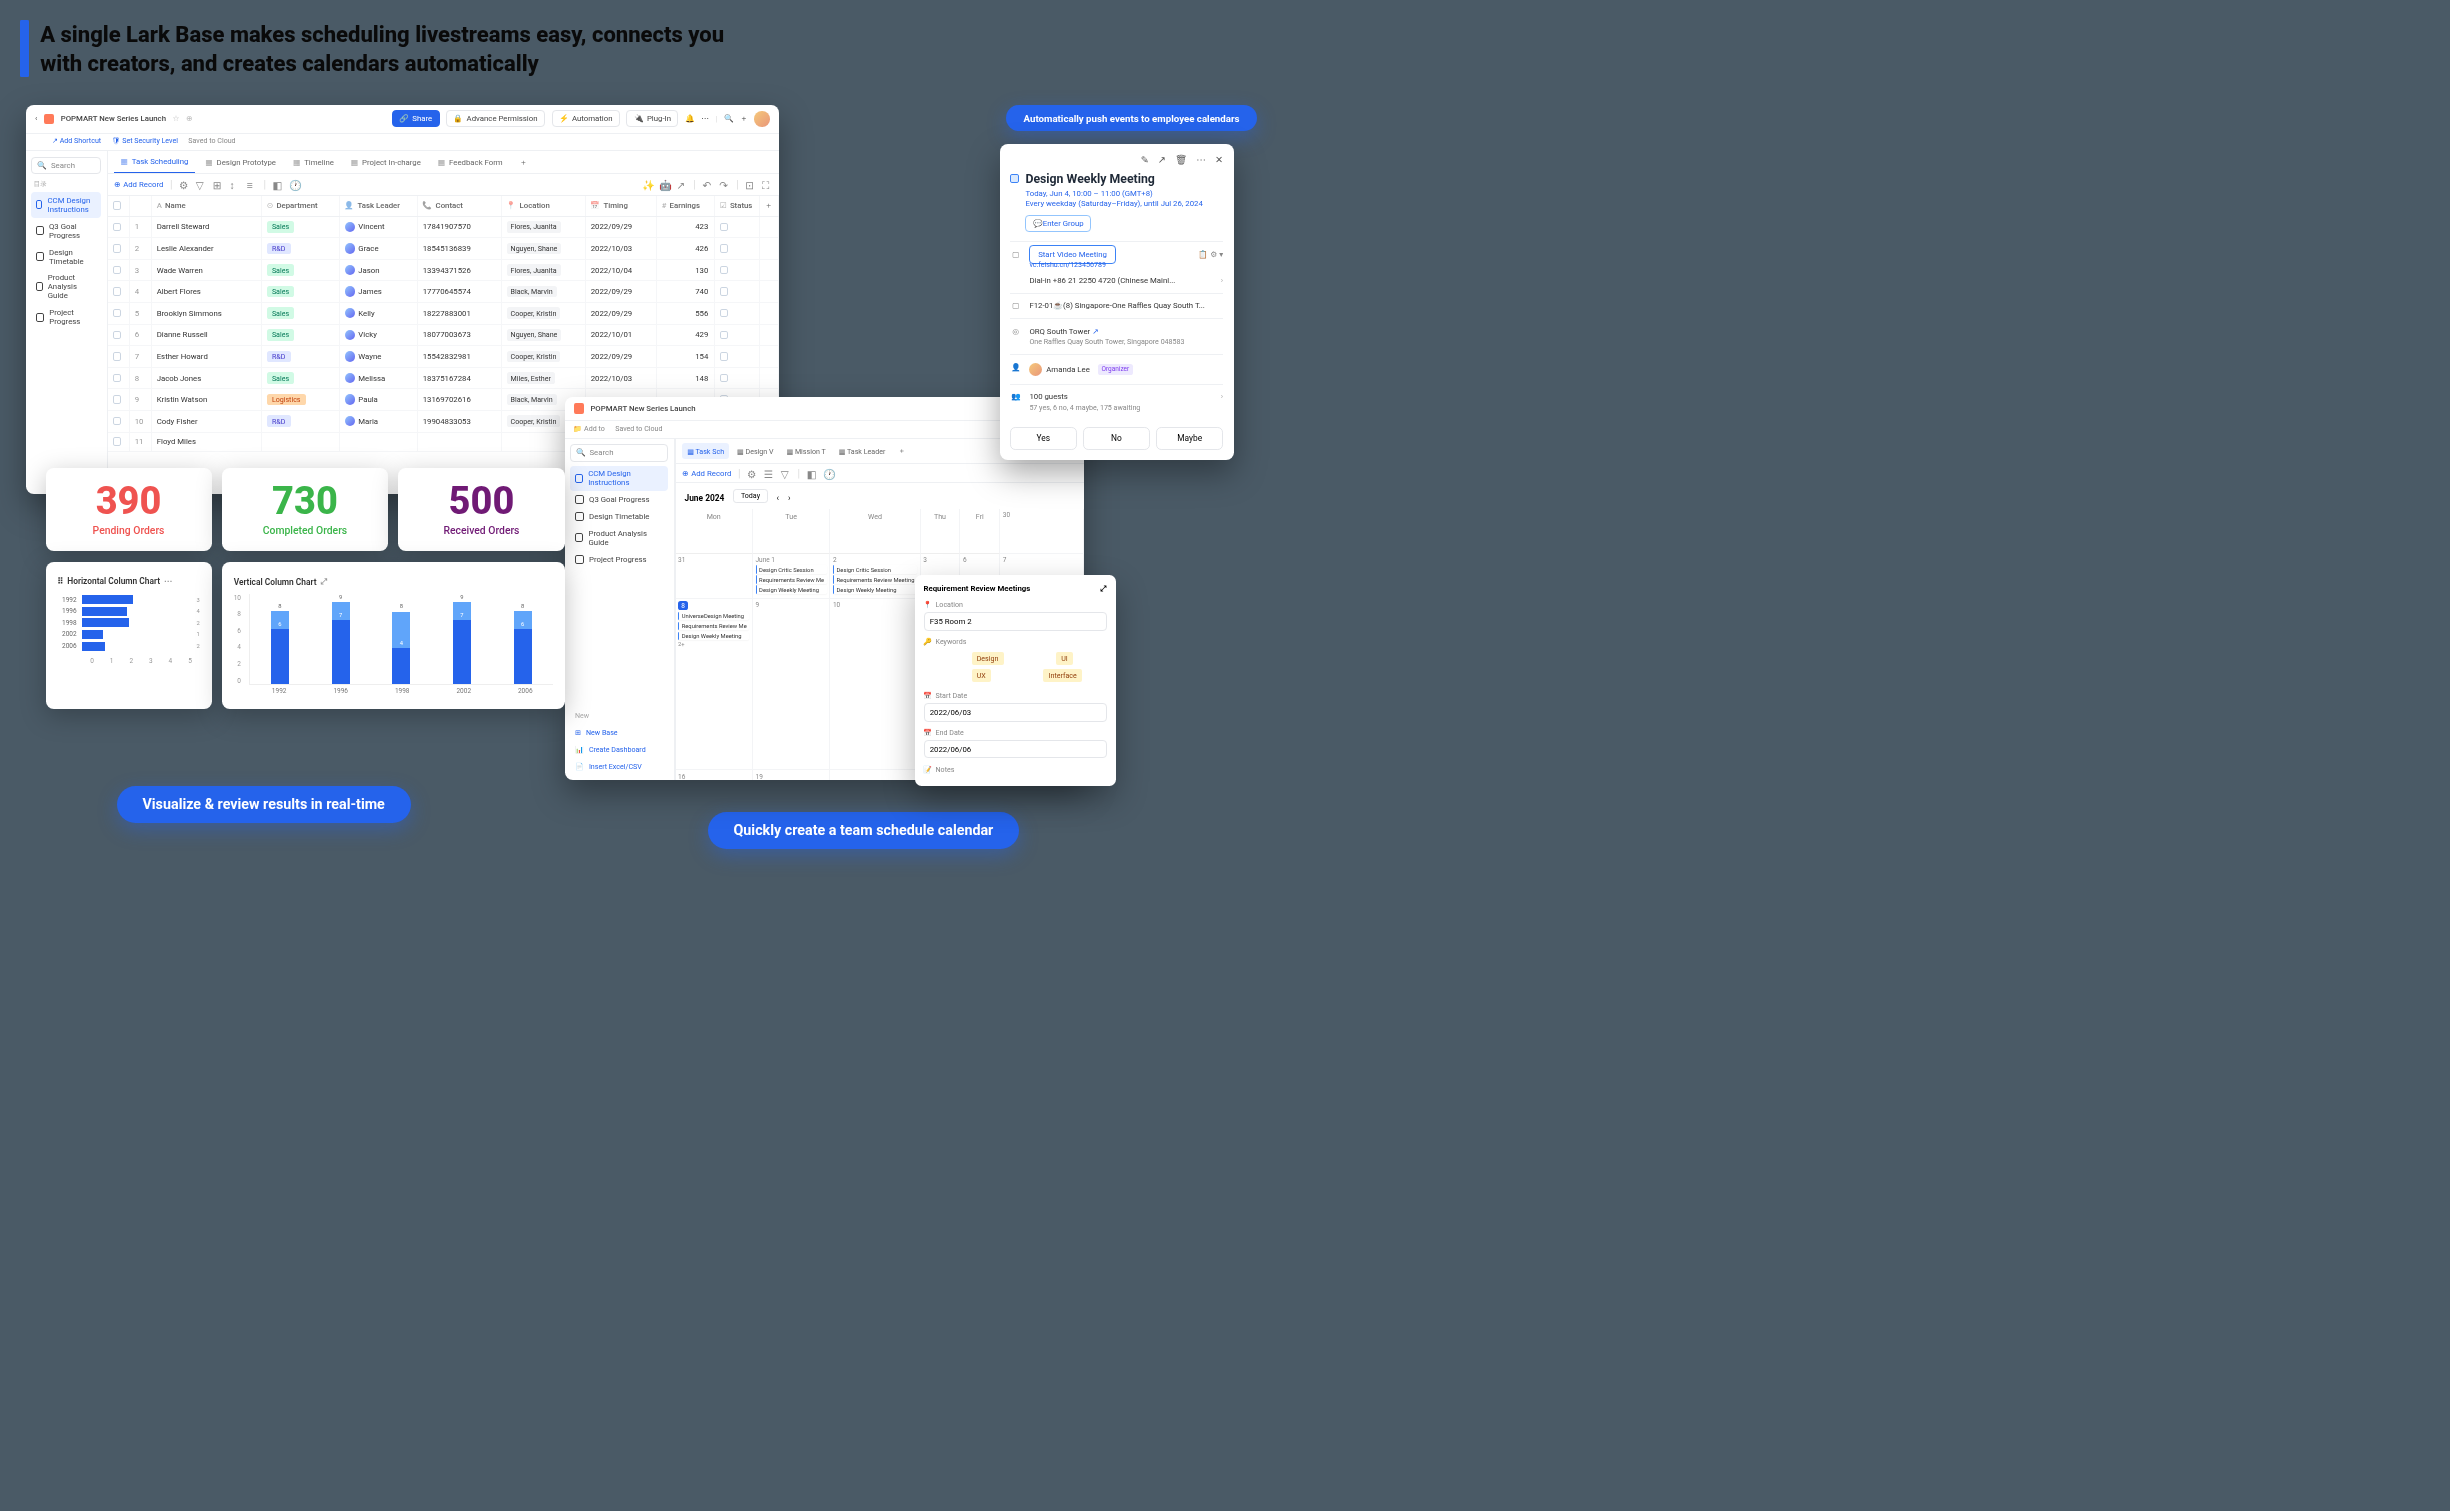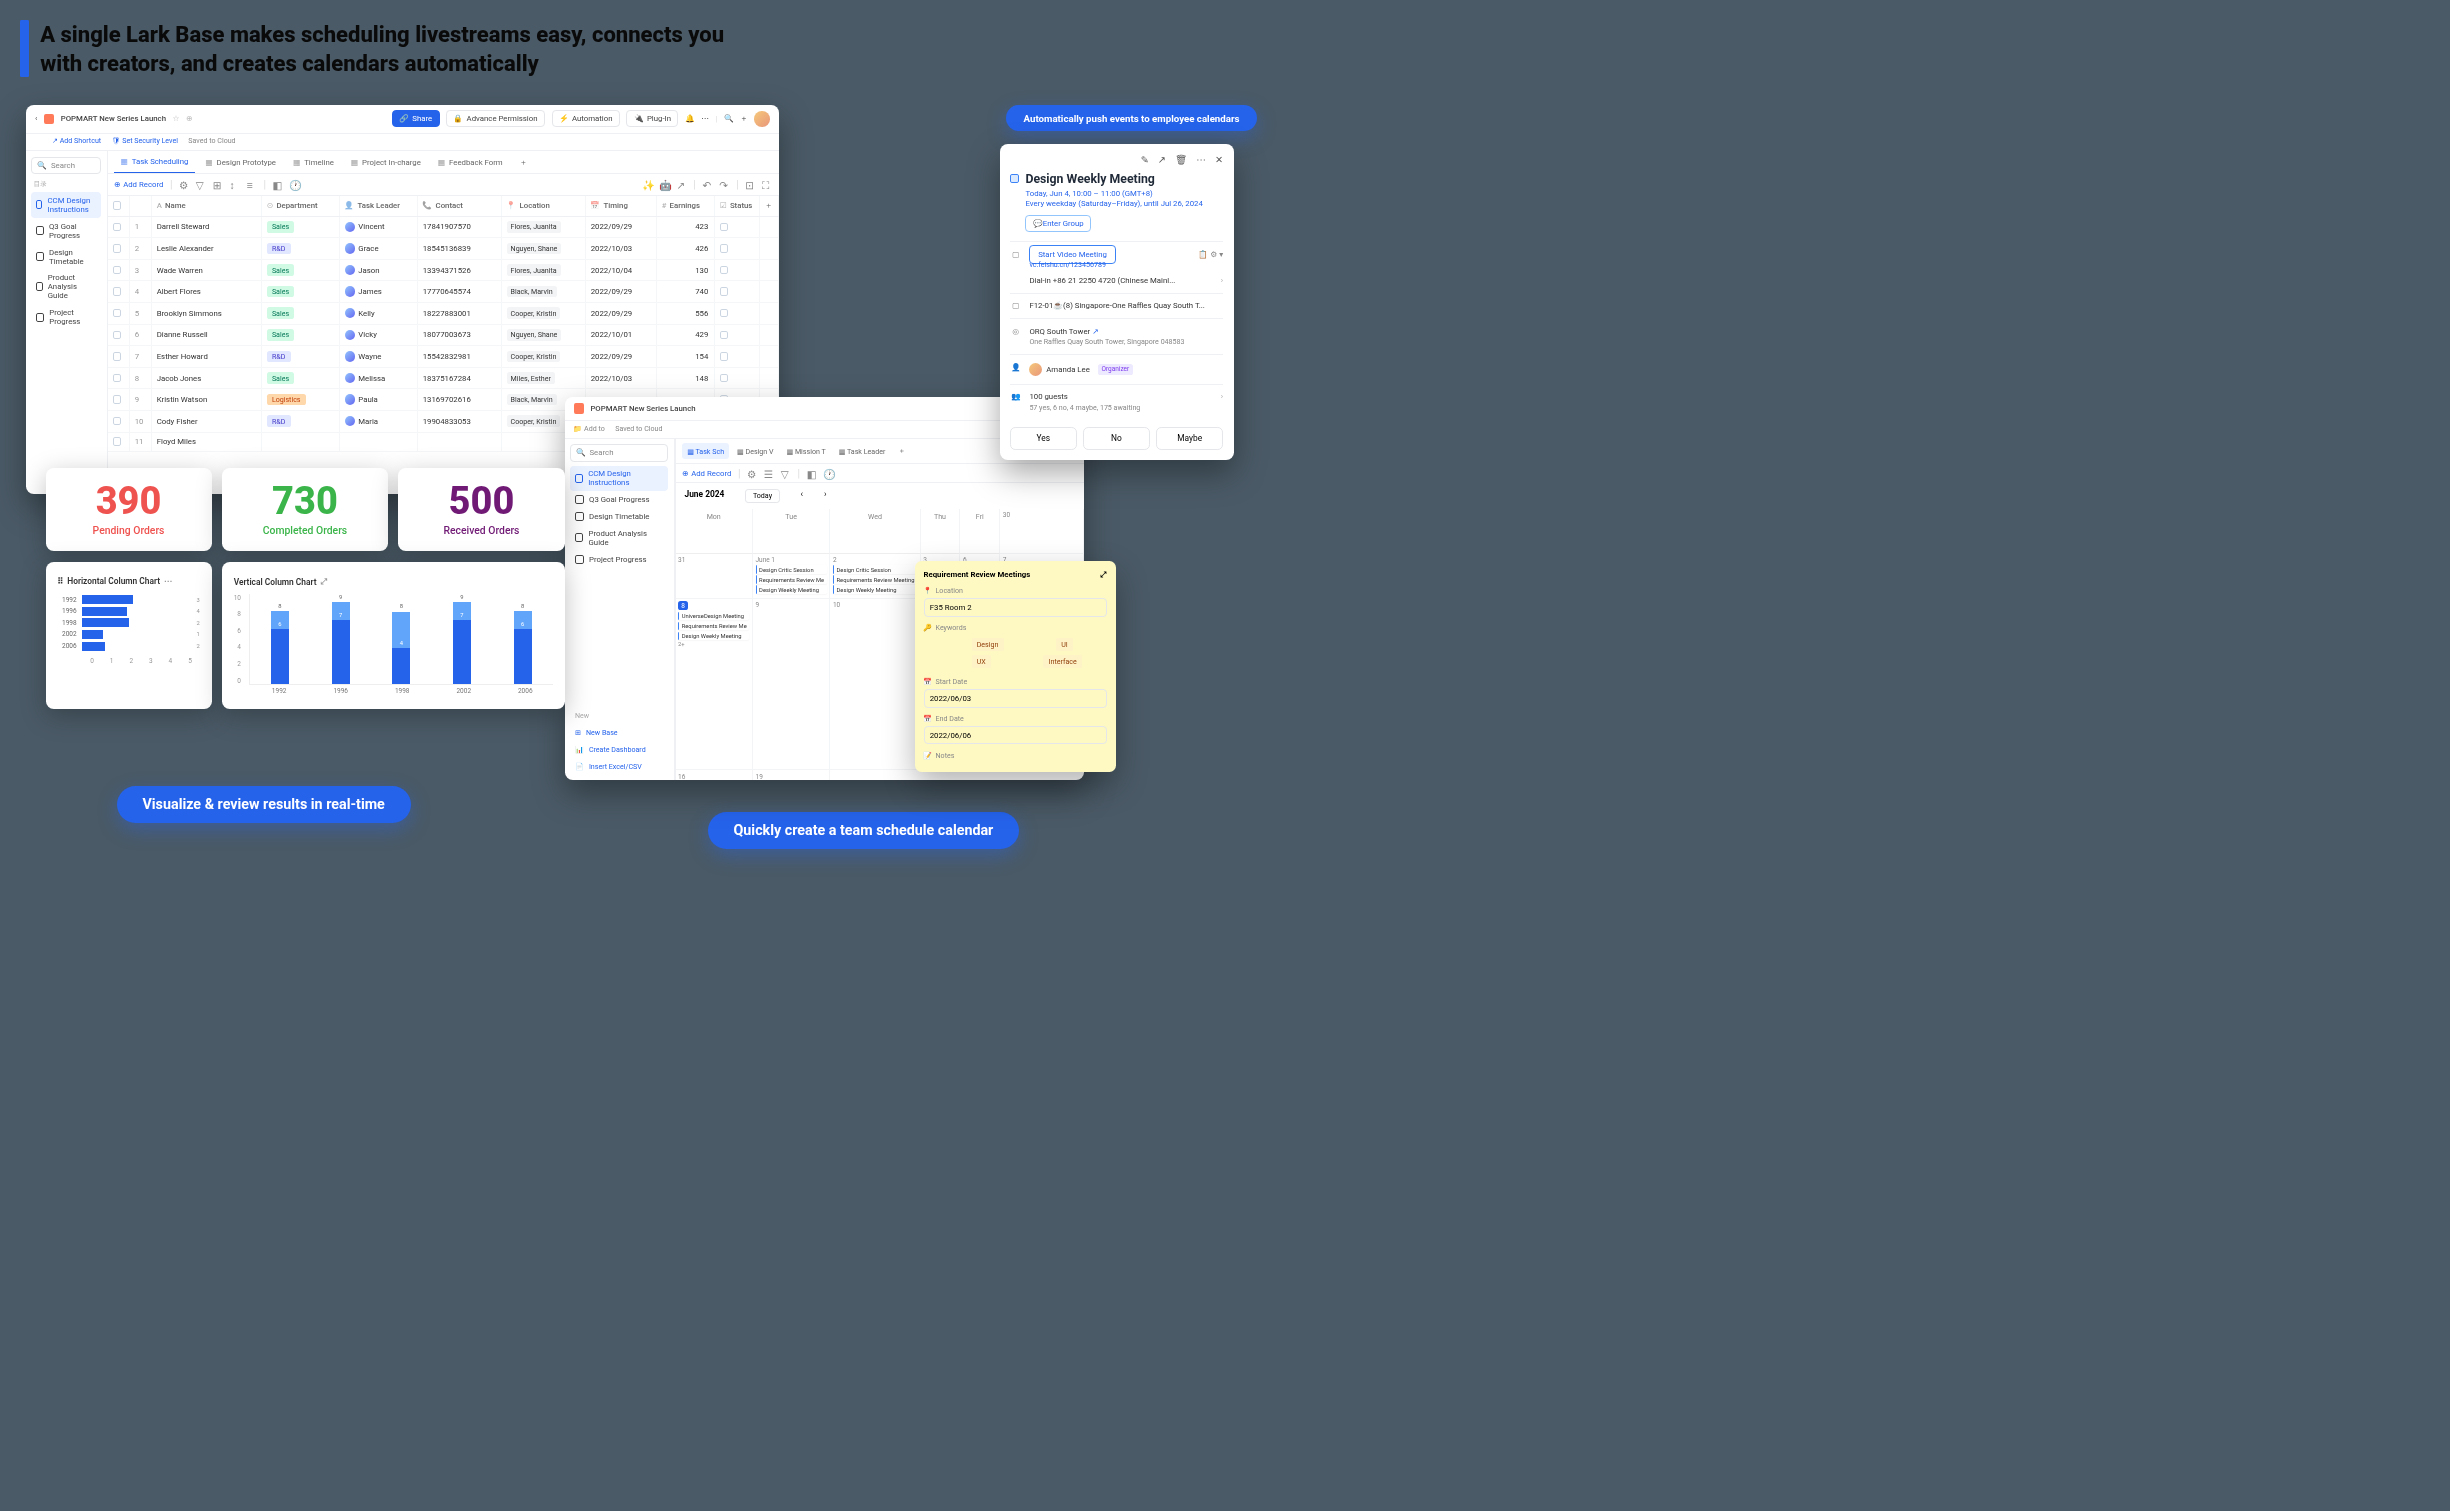--- a/index.html
+++ b/index.html
@@ -86,40 +86,40 @@
 .info-card{position:absolute;left:779px;top:84px;width:169px;background:#1fc0ff;color:#fff;border-radius:9px;padding:15.6px;text-align:center;}
 .info-h{font-size:14.3px;font-weight:800;line-height:1.3;}
 .info-p{font-size:7.8px;margin-top:6.5px;opacity:.95;}
 
 .panelB{left:545px;top:292px;width:519px;height:383px;display:flex;flex-direction:column;z-index:3;}
 .panelB .body{display:flex;flex:1;}
 .cal-main{flex:1;display:flex;flex-direction:column;border-left:0.6px solid #eef0f3;}
 .cal-tabs{display:flex;gap:2.6px;padding:3.9px 6.5px;border-bottom:0.6px solid #eef0f3;font-size:7.1px;color:#666;}
 .cal-tab{padding:3.2px 5.2px;cursor:pointer;display:flex;gap:2.6px;align-items:center;}
 .cal-tab.active{background:#eaf1ff;color:#2563eb;border-radius:3.2px;}
-.cal-head{display:flex;align-items:flex-start;gap:21px;padding:5.2px 9px;font-size:8.4px;}
+.cal-head{display:flex;align-items:flex-end;gap:9px;padding:5.2px 9px;font-size:8.4px;}
 .cal-title{font-weight:700;}
 .cal-grid{display:grid;grid-template-columns:repeat(6,1fr);flex:1;}
 .cal-grid .dh{padding:3.9px;font-size:7.1px;color:#888;border-bottom:0.6px solid #eee;border-right:0.6px solid #f3f4f6;text-align:center;}
 .cal-cell{border-right:0.6px solid #f3f4f6;border-bottom:0.6px solid #f3f4f6;padding:2.6px;font-size:6.5px;min-height:45px;}
 .cal-date{font-size:6.5px;color:#888;}
 .cal-date.today{background:#2563eb;color:#fff;border-radius:2.6px;padding:0.6px 3.2px;display:inline-block;}
 .ev{border-left:1.3px solid #3b82f6;background:#fff;padding:1.3px 2.6px;margin:1.3px 0;font-size:5.8px;color:#333;box-shadow:0 0.6px 1.3px rgba(0,0,0,.06);border-radius:1.3px;overflow:hidden;white-space:nowrap;}
 .ev-card{background:#fff;border:0.6px solid #e5e7eb;border-radius:3.9px;padding:3.9px;margin-top:2.6px;font-size:5.8px;box-shadow:0 1.3px 3.9px rgba(0,0,0,.08);}
 .ev-card .tt{font-weight:600;margin-bottom:1.3px;}
 .tag-sm{display:inline-block;padding:0.6px 3.2px;border-radius:1.9px;font-size:5.2px;margin:0.6px 0.6px 0 0;}
 .tag-yellow{background:#fef3c7;color:#92400e;margin-left:48px;}
 .tag-green{background:#d1fae5;color:#047857;}
 .tag-red{background:#fee2e2;color:#b91c1c;}
 .tag-gray{background:#f3f4f6;color:#555;}
 .sidebar-bottom{position:absolute;bottom:5.2px;left:5.2px;width:119px;font-size:7.1px;color:#555;}
 .sb-item{display:flex;align-items:center;gap:5.2px;padding:3.9px 5.2px;cursor:pointer;}
 .sb-item.blue{color:#2563eb;}
 
-.popupB{position:absolute;left:895px;top:456px;width:201px;background:#fef9c3;border-radius:6.5px;box-shadow:0 13px 32px rgba(0,0,0,.3);padding:9px;z-index:6;font-size:7.8px;}
+.popupB{position:absolute;left:895px;top:470px;width:201px;background:#ffffff;border-radius:6.5px;box-shadow:0 13px 32px rgba(0,0,0,.3);padding:9px;z-index:6;font-size:7.8px;}
 .popupB .ptitle{font-weight:700;margin-bottom:6.5px;display:flex;justify-content:space-between;}
 .field-l{font-size:7.1px;color:#888;margin:6.5px 0 2.6px;display:flex;gap:3.2px;align-items:center;}
 .field-v{padding:3.9px 5.2px;border:0.6px solid #e4e6ea;border-radius:3.9px;font-size:7.8px;}
 .kw-row{display:flex;gap:3.9px;flex-wrap:wrap;padding:2.6px 0;}
 
 .panelC{left:980px;top:39px;width:234px;padding:10.4px;z-index:8;}
 .panelC .tools{display:flex;gap:9px;justify-content:flex-end;color:#555;font-size:9.7px;margin-bottom:6.5px;}
 .panelC .mtitle{font-size:12.3px;font-weight:700;color:#1f2937;display:flex;gap:6.5px;align-items:center;}
 .sq{width:9px;height:9px;background:#dbeafe;border:1.3px solid #3b82f6;border-radius:1.9px;}
 .mtime{color:#2563eb;font-size:7.8px;margin:3.2px 0 1.3px 15.6px;}

